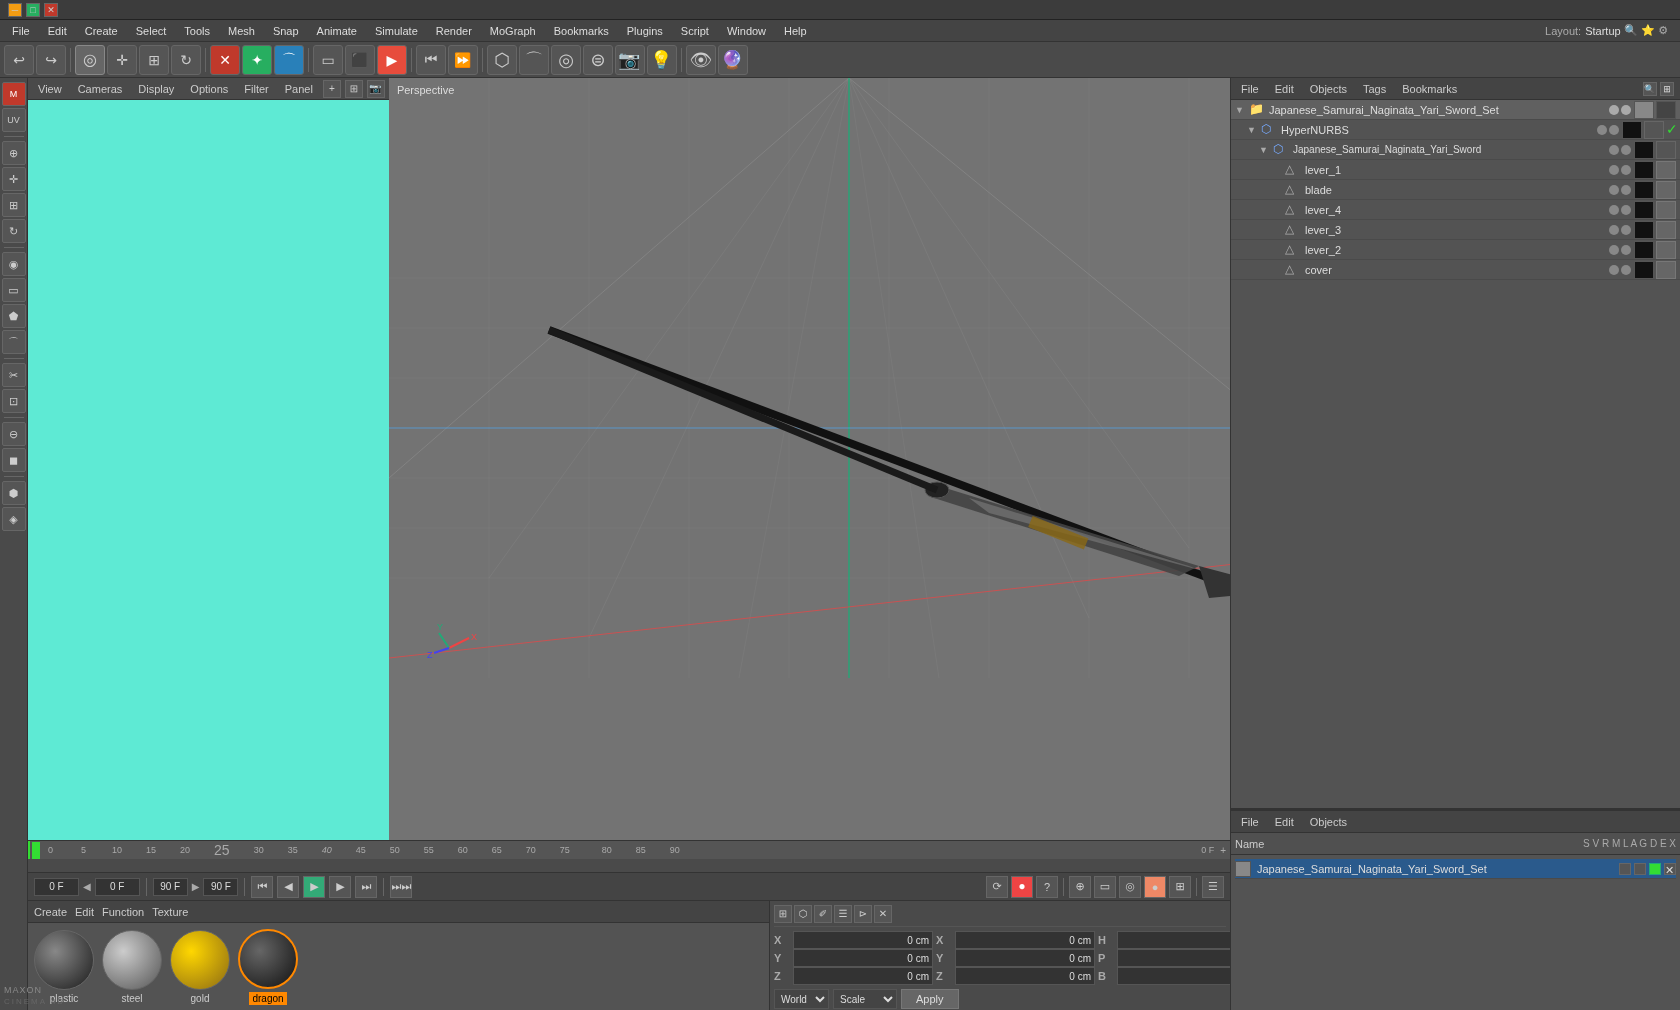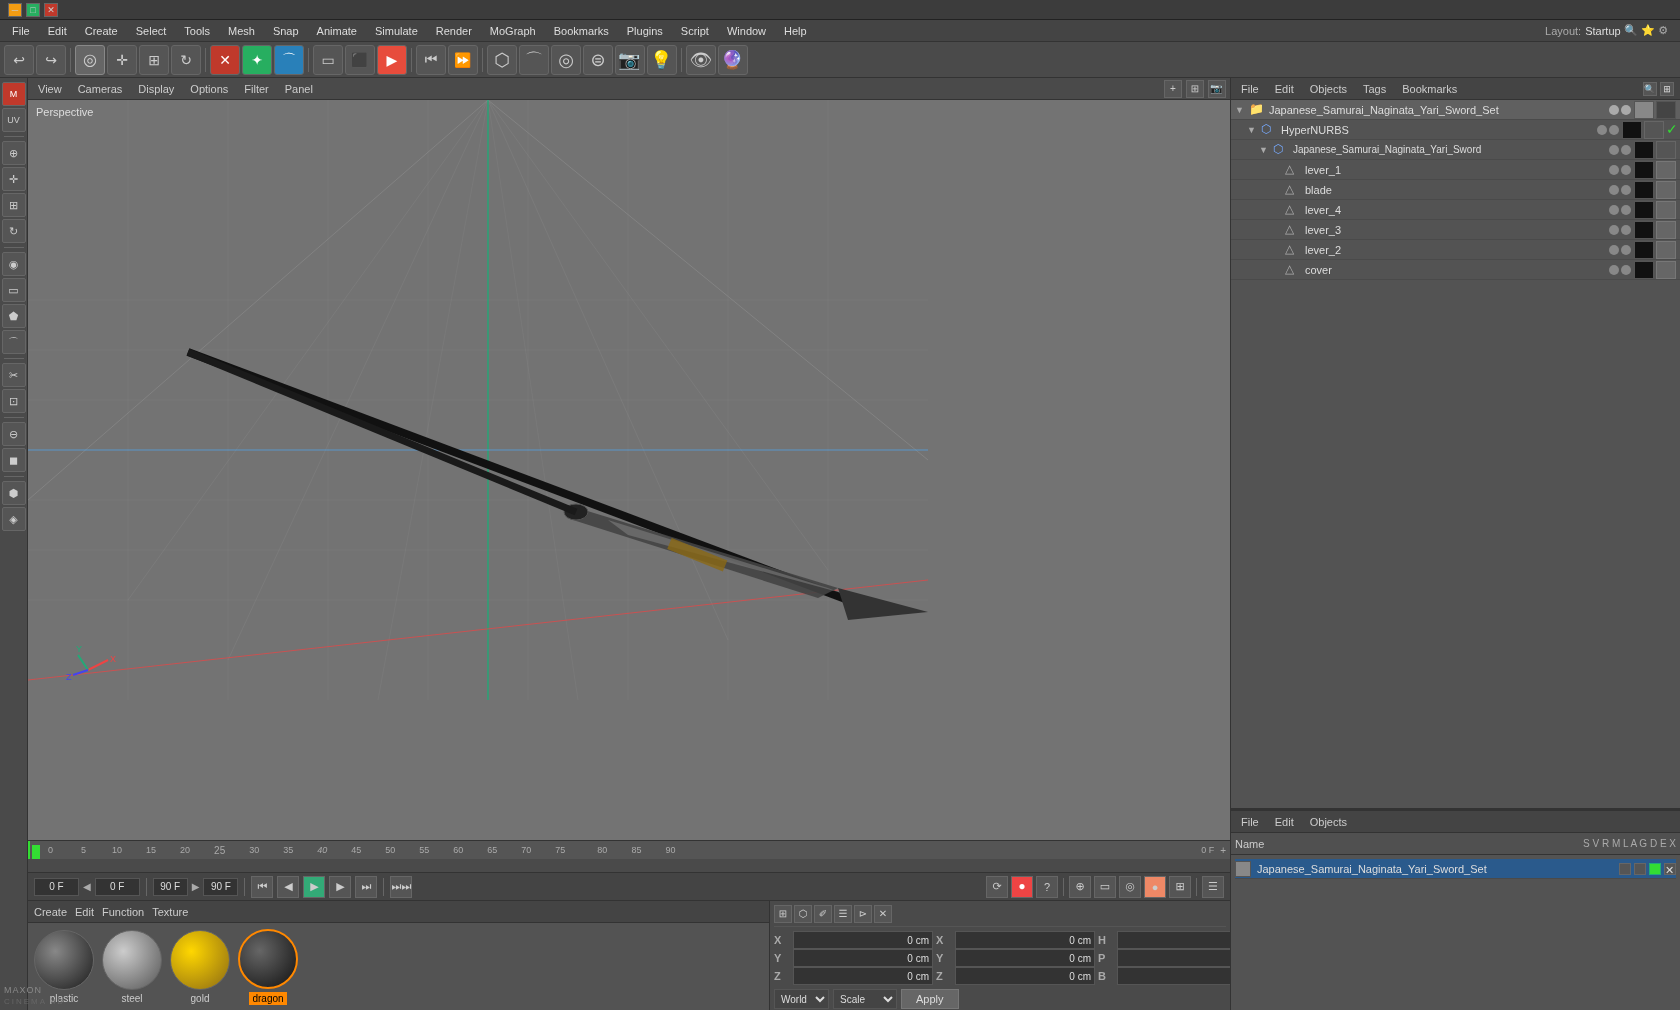--- a/index.html
+++ b/index.html
@@ -115,22 +115,21 @@
     .left-tool-separator {
       width: 20px; height: 1px;
       background: #666;
       margin: 2px 0;
     }
 
     
     #viewport-area {
       flex: 1;
       display: flex;
-      flex-direction: column;
-      background: #ec4899;
+      background: #5eead4;
     }
     #viewport-toolbar {
       height: 22px;
       background: #4a4a4a;
       display: flex;
       align-items: center;
       padding: 0 4px;
       gap: 4px;
       border-bottom: 1px solid #333;
     }
@@ -646,21 +645,21 @@
     <div id="timeline-area">
       <div id="timeline-ruler" style="position:relative;">
         <div class="green-playhead"></div>
         <div style="display:flex;align-items:center;padding-left:6px;gap:0;flex:1;position:relative;">
           <div style="position:absolute;left:0;top:0;width:8px;height:18px;background:#3d3;"></div>
           <span style="margin-left:10px;font-size:9px;color:#aaa;">0</span>
           <span style="margin-left:28px;font-size:9px;color:#aaa;">5</span>
           <span style="margin-left:26px;font-size:9px;color:#aaa;">10</span>
           <span style="margin-left:24px;font-size:9px;color:#aaa;">15</span>
           <span style="margin-left:24px;font-size:9px;color:#aaa;">20</span>
-          <span style="margin-left:24px;font-size:10px;color:#aaa;">25</span>
+          <span style="margin-left:24px;font-size:14px;color:#aaa;">25</span>
           <span style="margin-left:24px;font-size:9px;color:#aaa;">30</span>
           <span style="margin-left:24px;font-size:9px;color:#aaa;">35</span>
           <span style="margin-left:24px;font-size:9px;color:#aaa;font-style:italic;">40</span>
           <span style="margin-left:24px;font-size:9px;color:#aaa;">45</span>
           <span style="margin-left:24px;font-size:9px;color:#aaa;">50</span>
           <span style="margin-left:24px;font-size:9px;color:#aaa;">55</span>
           <span style="margin-left:24px;font-size:9px;color:#aaa;">60</span>
           <span style="margin-left:24px;font-size:9px;color:#aaa;">65</span>
           <span style="margin-left:24px;font-size:9px;color:#aaa;">70</span>
           <span style="margin-left:24px;font-size:9px;color:#aaa;">75</span>

